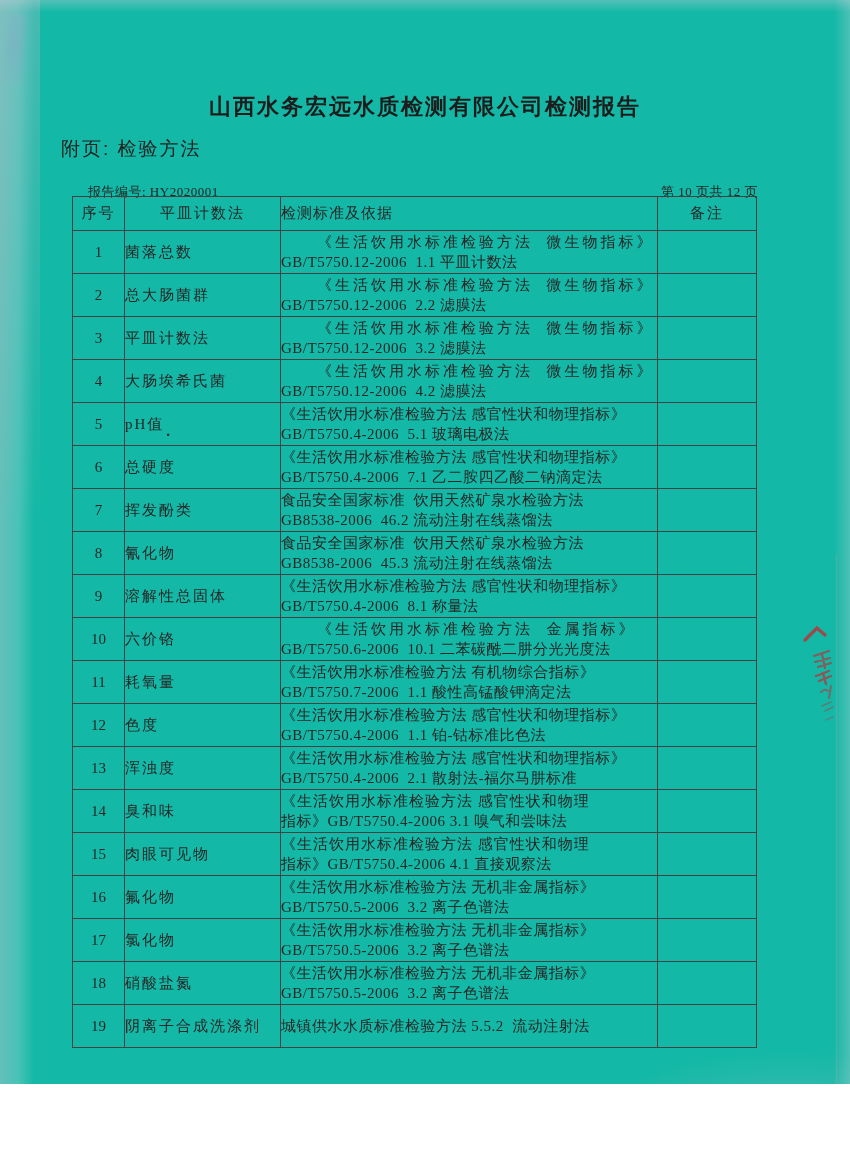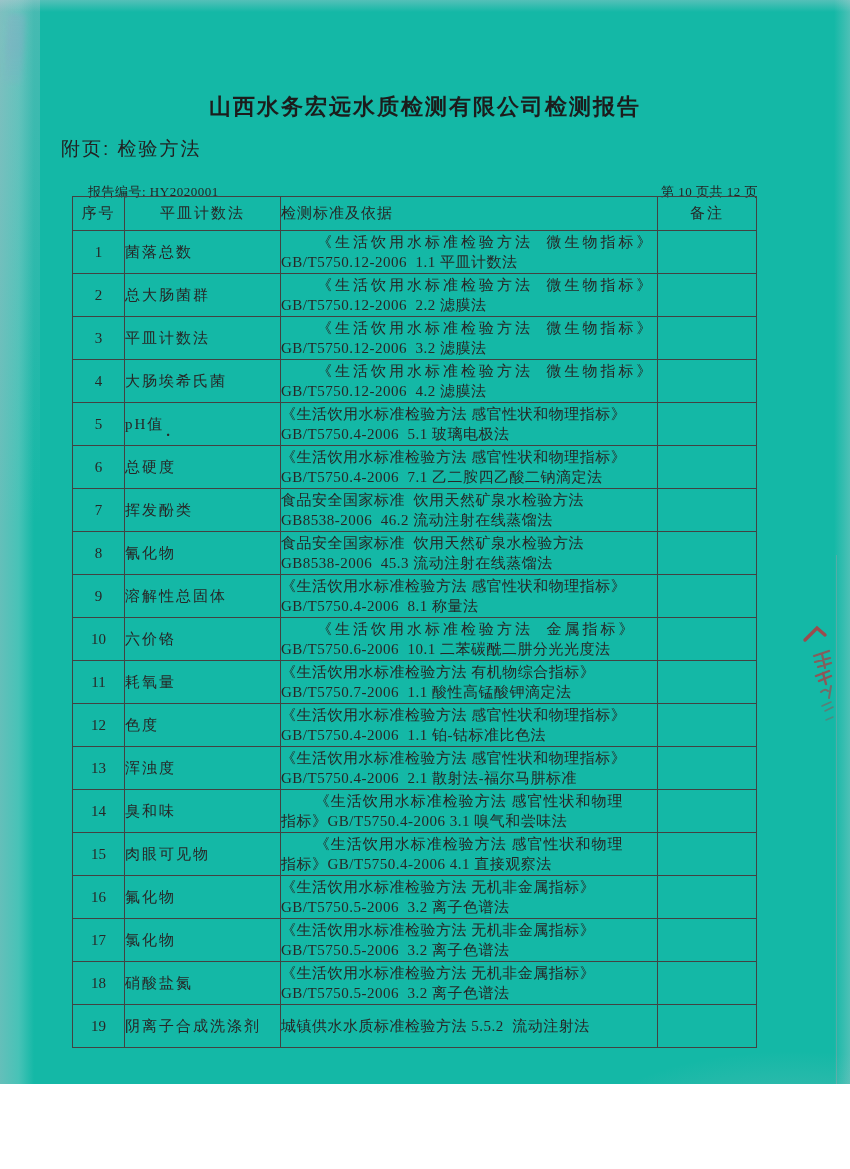--- a/index.html
+++ b/index.html
@@ -76,21 +76,21 @@
   }
   table.methods thead tr { height:34px; }
   table.methods tbody tr { height:43px; }
   th.h-no, th.h-item, th.h-remark { text-align:center; font-weight:400; letter-spacing:2px; }
   th.h-std { text-align:left; font-weight:400; padding-left:8px; letter-spacing:1px;margin-left:23px; }
   td.no   { text-align:center; }
   td.item { letter-spacing:2px; }
   td.std  { padding:1px 6px 1px 8px; vertical-align:middle; }
   td.std .line { white-space:pre; line-height:20px; letter-spacing:0.5px; }
   td.std .line.spread { letter-spacing:3px;margin-left:36px; }
-  td.std .line.center { text-align:center; letter-spacing:1px; }
+  td.std .line.center { letter-spacing:1px; }
   td.remark { }
   .item-note { display:inline-block; transform:translate(2px,7px); font-weight:700; }
   
   .stamp {
     position:absolute; left:798px; top:618px; width:46px; height:118px;
     pointer-events:none;
   }
 </style>
 </head>
 <body>

